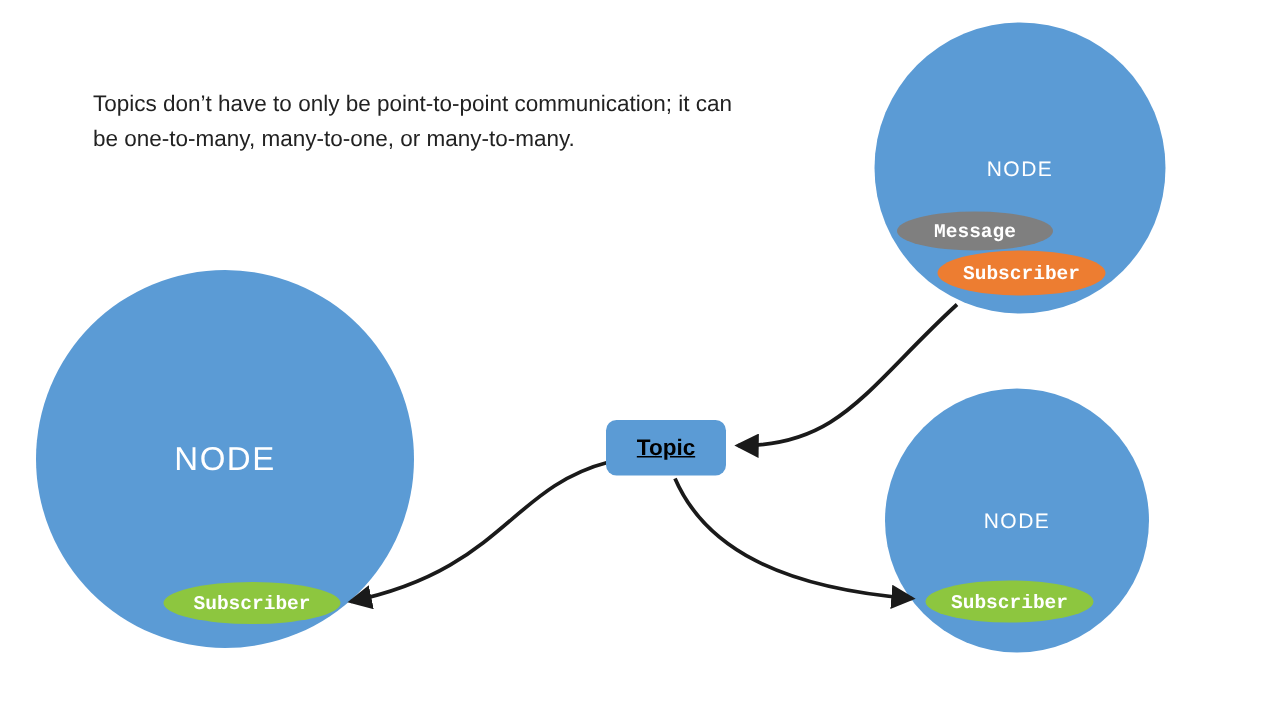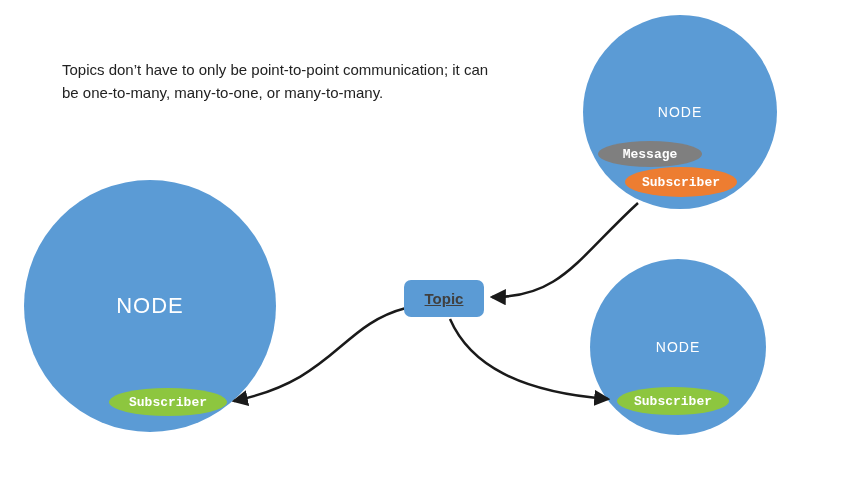--- a/index.html
+++ b/index.html
@@ -81,21 +81,21 @@
     top: 280px;
     width: 80px;
     height: 37px;
     border-radius: 7px;
     display: flex;
     align-items: center;
     justify-content: center;
     z-index: 4;
   }
   .topic-box span {
-    color: #404040;
+    color: #000000;
     font-weight: bold;
     font-size: 15px;
     text-decoration: underline;
   }
 </style>
 </head>
 <body>
 
 <div class="stage">
 

